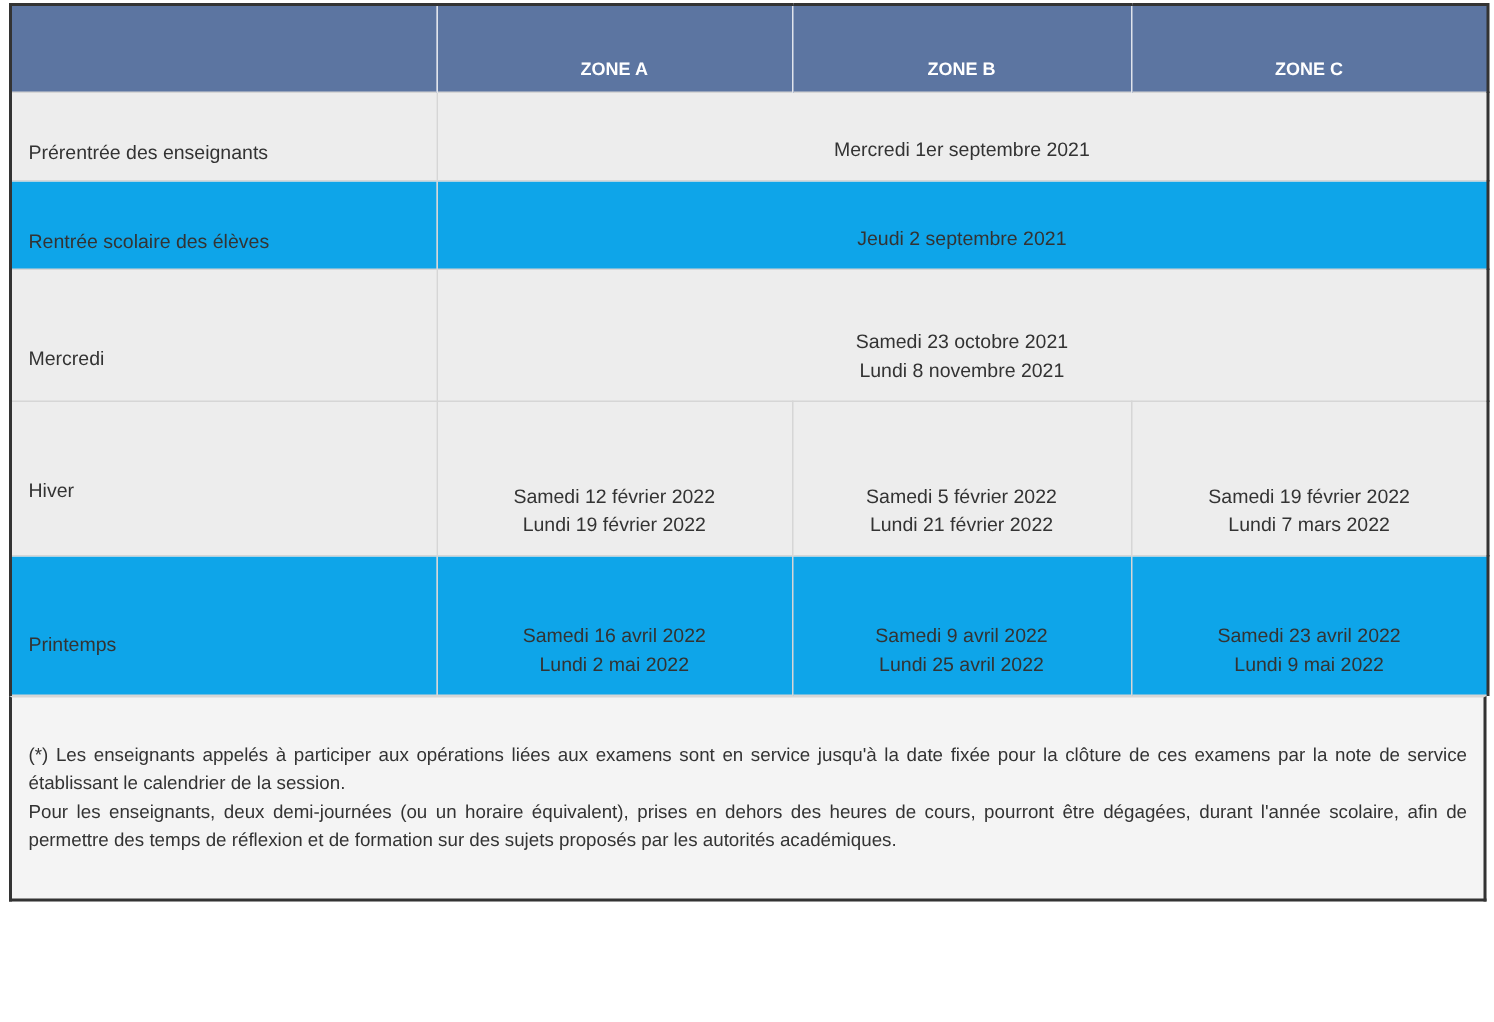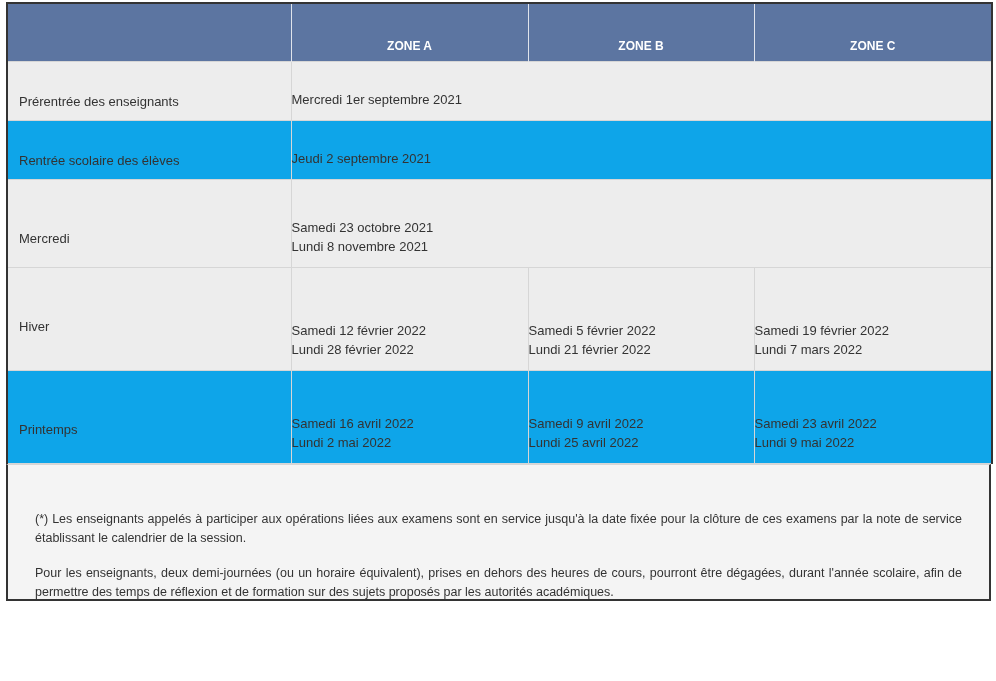--- a/index.html
+++ b/index.html
@@ -8,30 +8,30 @@
     .wrap { position: absolute; left: 6px; top: 2px; width: 985px; }
     table { border-collapse: collapse; width: 985px; table-layout: fixed;
             border-left: 2px solid #333; border-right: 2px solid #333; }
     col.c0 { width: 284px; } col.c1 { width: 237px; } col.c2 { width: 226px; } col.c3 { width: 238px; }
     th { background: #5c75a1; color: #ffffff; font-size: 12px; font-weight: bold;
          height: 49px; vertical-align: bottom; padding: 0 0 8px 0; text-align: center;
          border-left: 1px solid #e0e4ec; border-top: 2px solid #333; margin-top: 48px; }
     th:first-child { border-left: none; }
     td { font-size: 13px; border: 1px solid #d6d6d6; padding: 0; }
     td.label { text-align: left; padding-left: 11px; vertical-align: bottom; padding-bottom: 11px; }
-    td.val { vertical-align: bottom; padding-bottom: 11px; line-height: 19px; }
+    td.val { text-align: center; vertical-align: bottom; padding-bottom: 11px; line-height: 19px; }
     tr.odd td { background: #ededed; }
     tr.even td { background: #0ea5e9; }
     tr.h1 td { height: 47px; }
     tr.h2 td { height: 66px; }
     .line { display: block; }
     .foot { background: #f4f4f4; border: 2px solid #333; border-top: 1px solid #d6d6d6;
             font-size: 12.5px; line-height: 19px; padding: 29px 11px 9px 11px; text-align: justify;
             box-sizing: border-box; width: 985px; height: 137px; }
-    .foot p { margin: 16px; }
+    .foot p { margin: 0; }
   </style>
 </head>
 <body>
 
 <div class="wrap">
   <table>
     <colgroup>
         <col class="c0">
         <col class="c1">
         <col class="c2">
@@ -62,21 +62,21 @@
         <td class="label" style="padding-bottom:21px">Mercredi</td>
         <td class="val" colspan="3">
           <span class="line">Samedi 23 octobre 2021</span>
           <span class="line">Lundi 8 novembre 2021</span>
         </td>
       </tr>
       <tr class="odd h2">
         <td class="label" style="padding-bottom:36px">Hiver</td>
         <td class="val">
           <span class="line">Samedi 12 février 2022</span>
-          <span class="line">Lundi 28 février 2022</span>
+          <span class="line">Lundi 19 février 2022</span>
         </td>
         <td class="val">
           <span class="line">Samedi 5 février 2022</span>
           <span class="line">Lundi 21 février 2022</span>
         </td>
         <td class="val">
           <span class="line">Samedi 19 février 2022</span>
           <span class="line">Lundi 7 mars 2022</span>
         </td>
       </tr>

